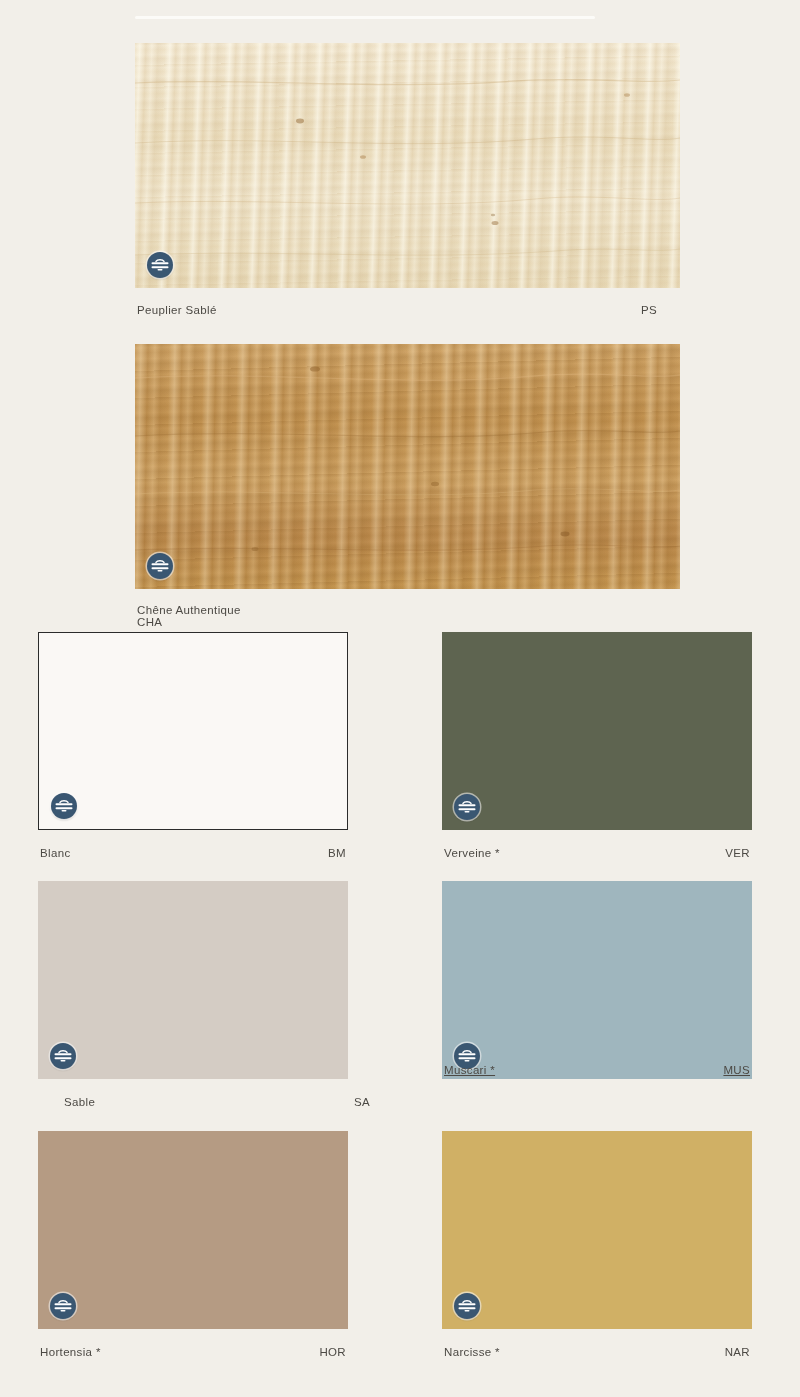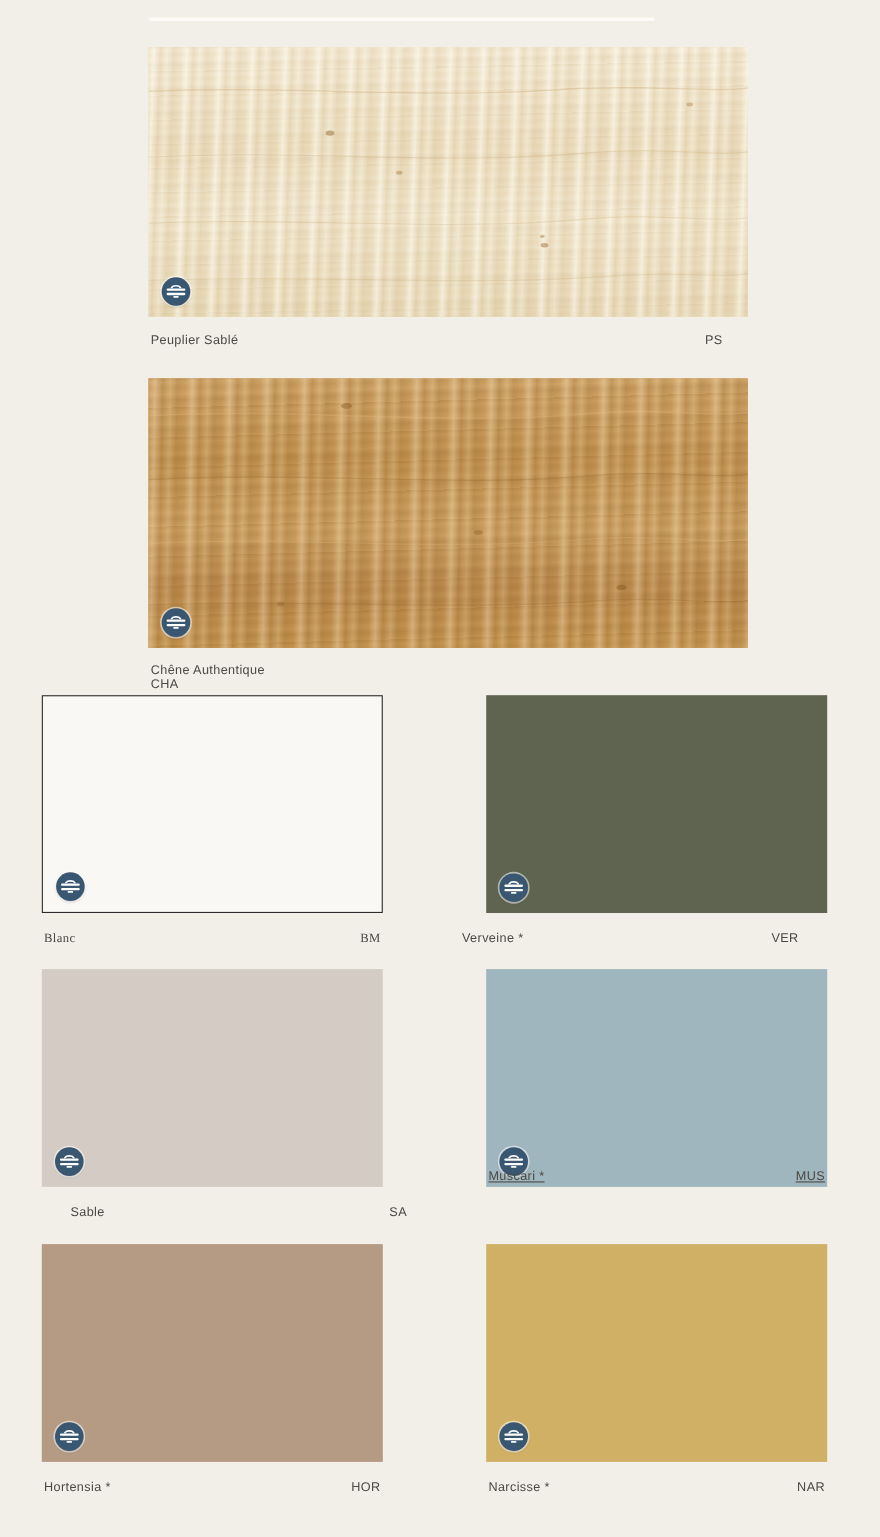--- a/index.html
+++ b/index.html
@@ -197,39 +197,39 @@
         <svg viewBox="0 0 26 26">
           <circle cx="13" cy="13" r="12" fill="#3A5772"></circle>
           <rect x="4.5" y="10.2" width="17" height="2.1" rx="1" fill="#FFFFFF"></rect>
           <rect x="4.5" y="14.2" width="17" height="2.1" rx="1" fill="#FFFFFF"></rect>
           <path d="M9 9.4 C10.4 7.2, 15.6 7.2, 17 9.4" fill="none" stroke="#FFFFFF" stroke-width="1.5" stroke-linecap="round"></path>
           <rect x="10.5" y="17" width="5" height="1.6" rx="0.8" fill="#FFFFFF"></rect>
         </svg>
       </span>
     </div>
   </div>
-  <div class="caption" style="left:40px; top:847px; width:306px;font-family:Liberation Serif, serif;">
+  <div class="caption" style="left:40px; top:847px; width:306px;">
     <span class="name">Blanc</span>
     <span class="code">BM</span>
   </div>
 
   <div class="swatch-card" style="left:442px; top:632px; width:310px; height:198px;">
     <div class="swatch-box" style="background:#5E6450;">
       <span class="badge">
         <svg viewBox="0 0 26 26">
           <circle cx="13" cy="13" r="12" fill="#3A5772"></circle>
           <rect x="4.5" y="10.2" width="17" height="2.1" rx="1" fill="#FFFFFF"></rect>
           <rect x="4.5" y="14.2" width="17" height="2.1" rx="1" fill="#FFFFFF"></rect>
           <path d="M9 9.4 C10.4 7.2, 15.6 7.2, 17 9.4" fill="none" stroke="#FFFFFF" stroke-width="1.5" stroke-linecap="round"></path>
           <rect x="10.5" y="17" width="5" height="1.6" rx="0.8" fill="#FFFFFF"></rect>
         </svg>
       </span>
     </div>
   </div>
-  <div class="caption" style="left:420px; top:847px; width:306px;">
+  <div class="caption" style="left:444px; top:847px; width:306px;">
     <span class="name">Verveine *</span>
     <span class="code">VER</span>
   </div>
 
   <div class="swatch-card" style="left:38px; top:881px; width:310px; height:198px;">
     <div class="swatch-box" style="background:#D4CCC4;">
       <span class="badge">
         <svg viewBox="0 0 26 26">
           <circle cx="13" cy="13" r="12" fill="#3A5772"></circle>
           <rect x="4.5" y="10.2" width="17" height="2.1" rx="1" fill="#FFFFFF"></rect>

